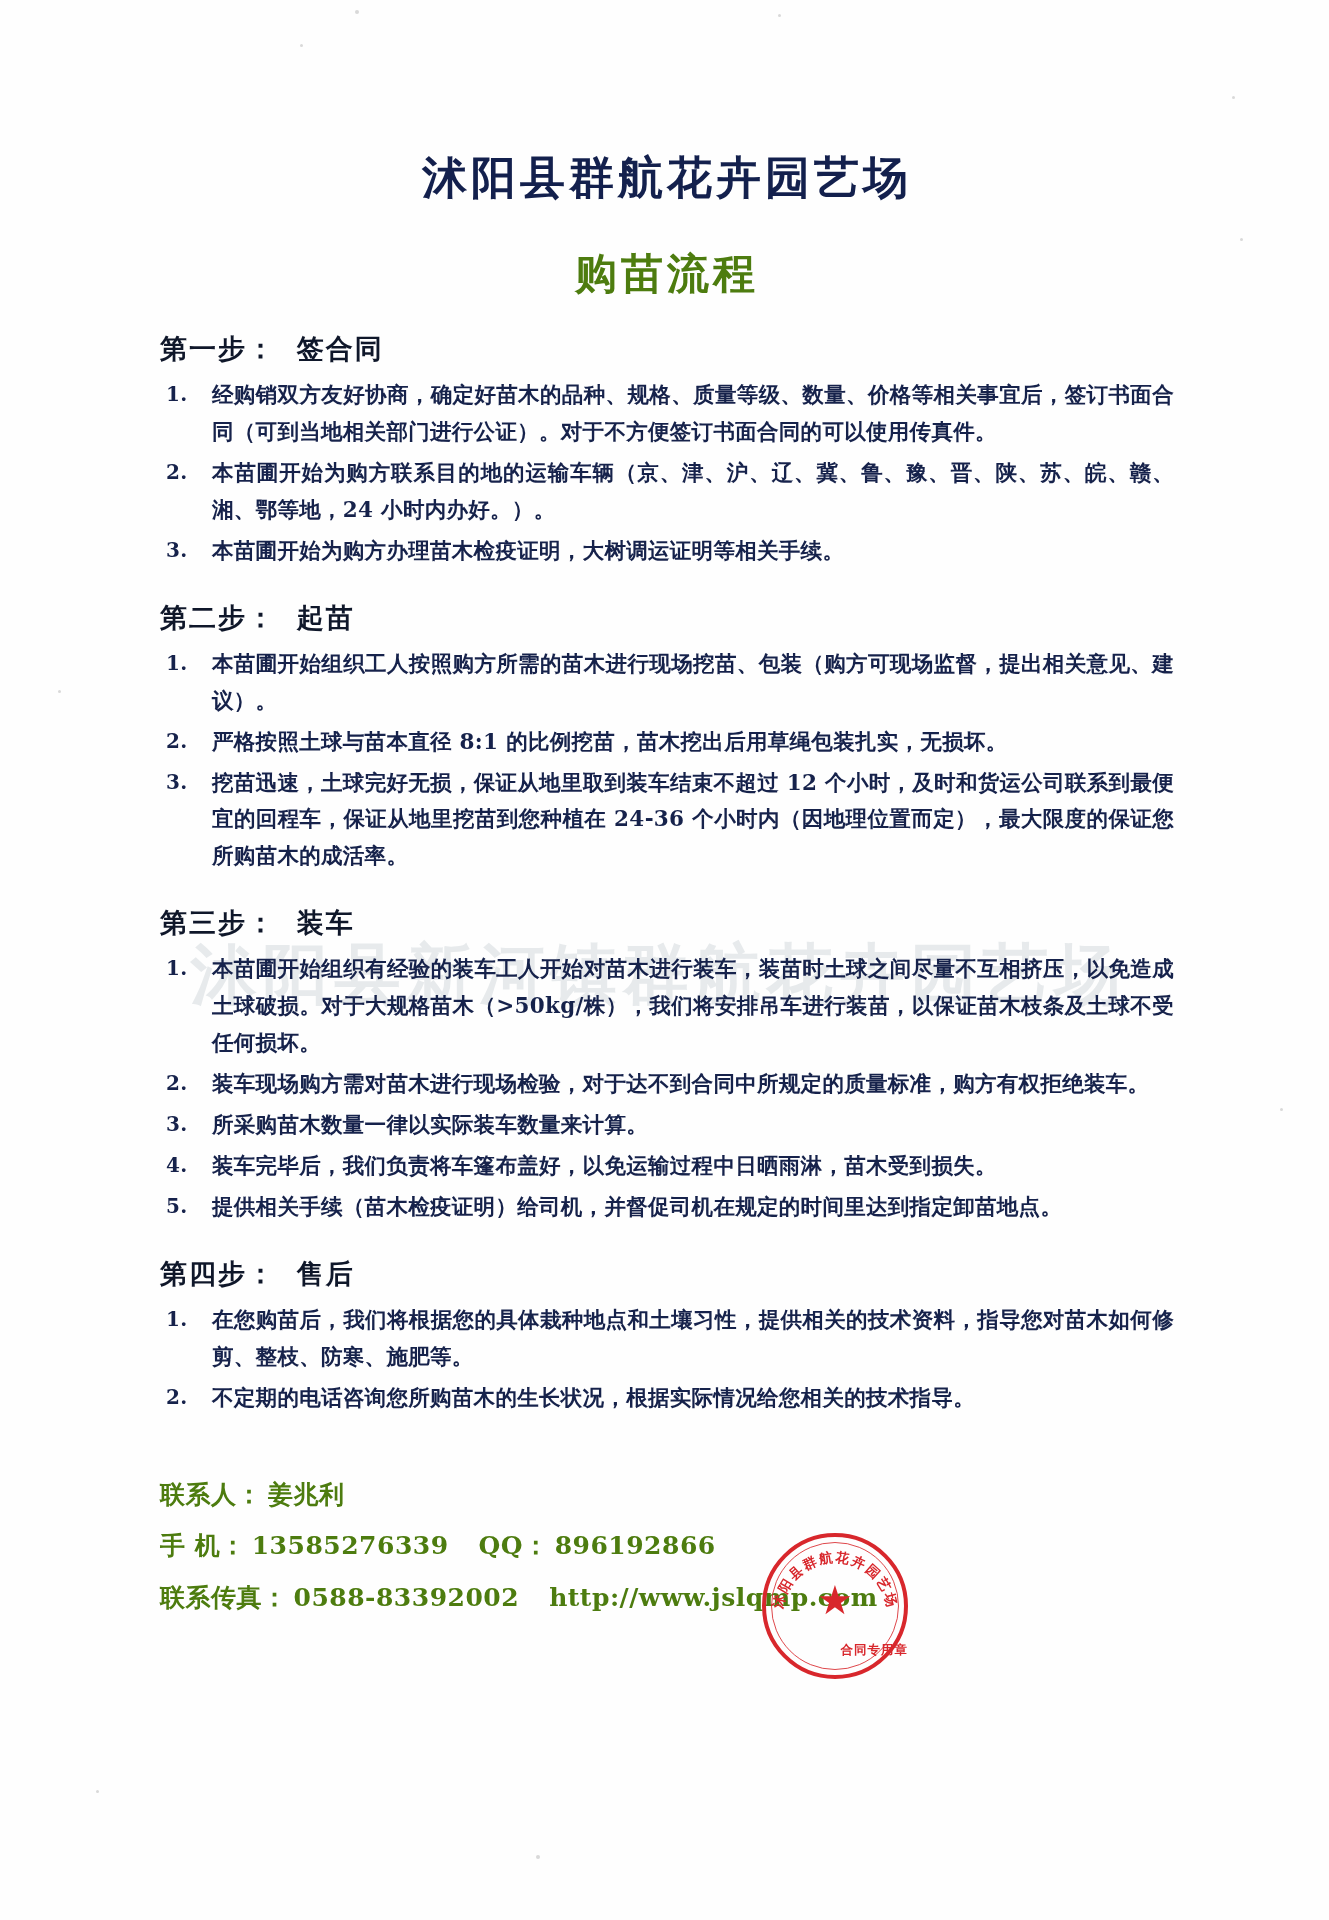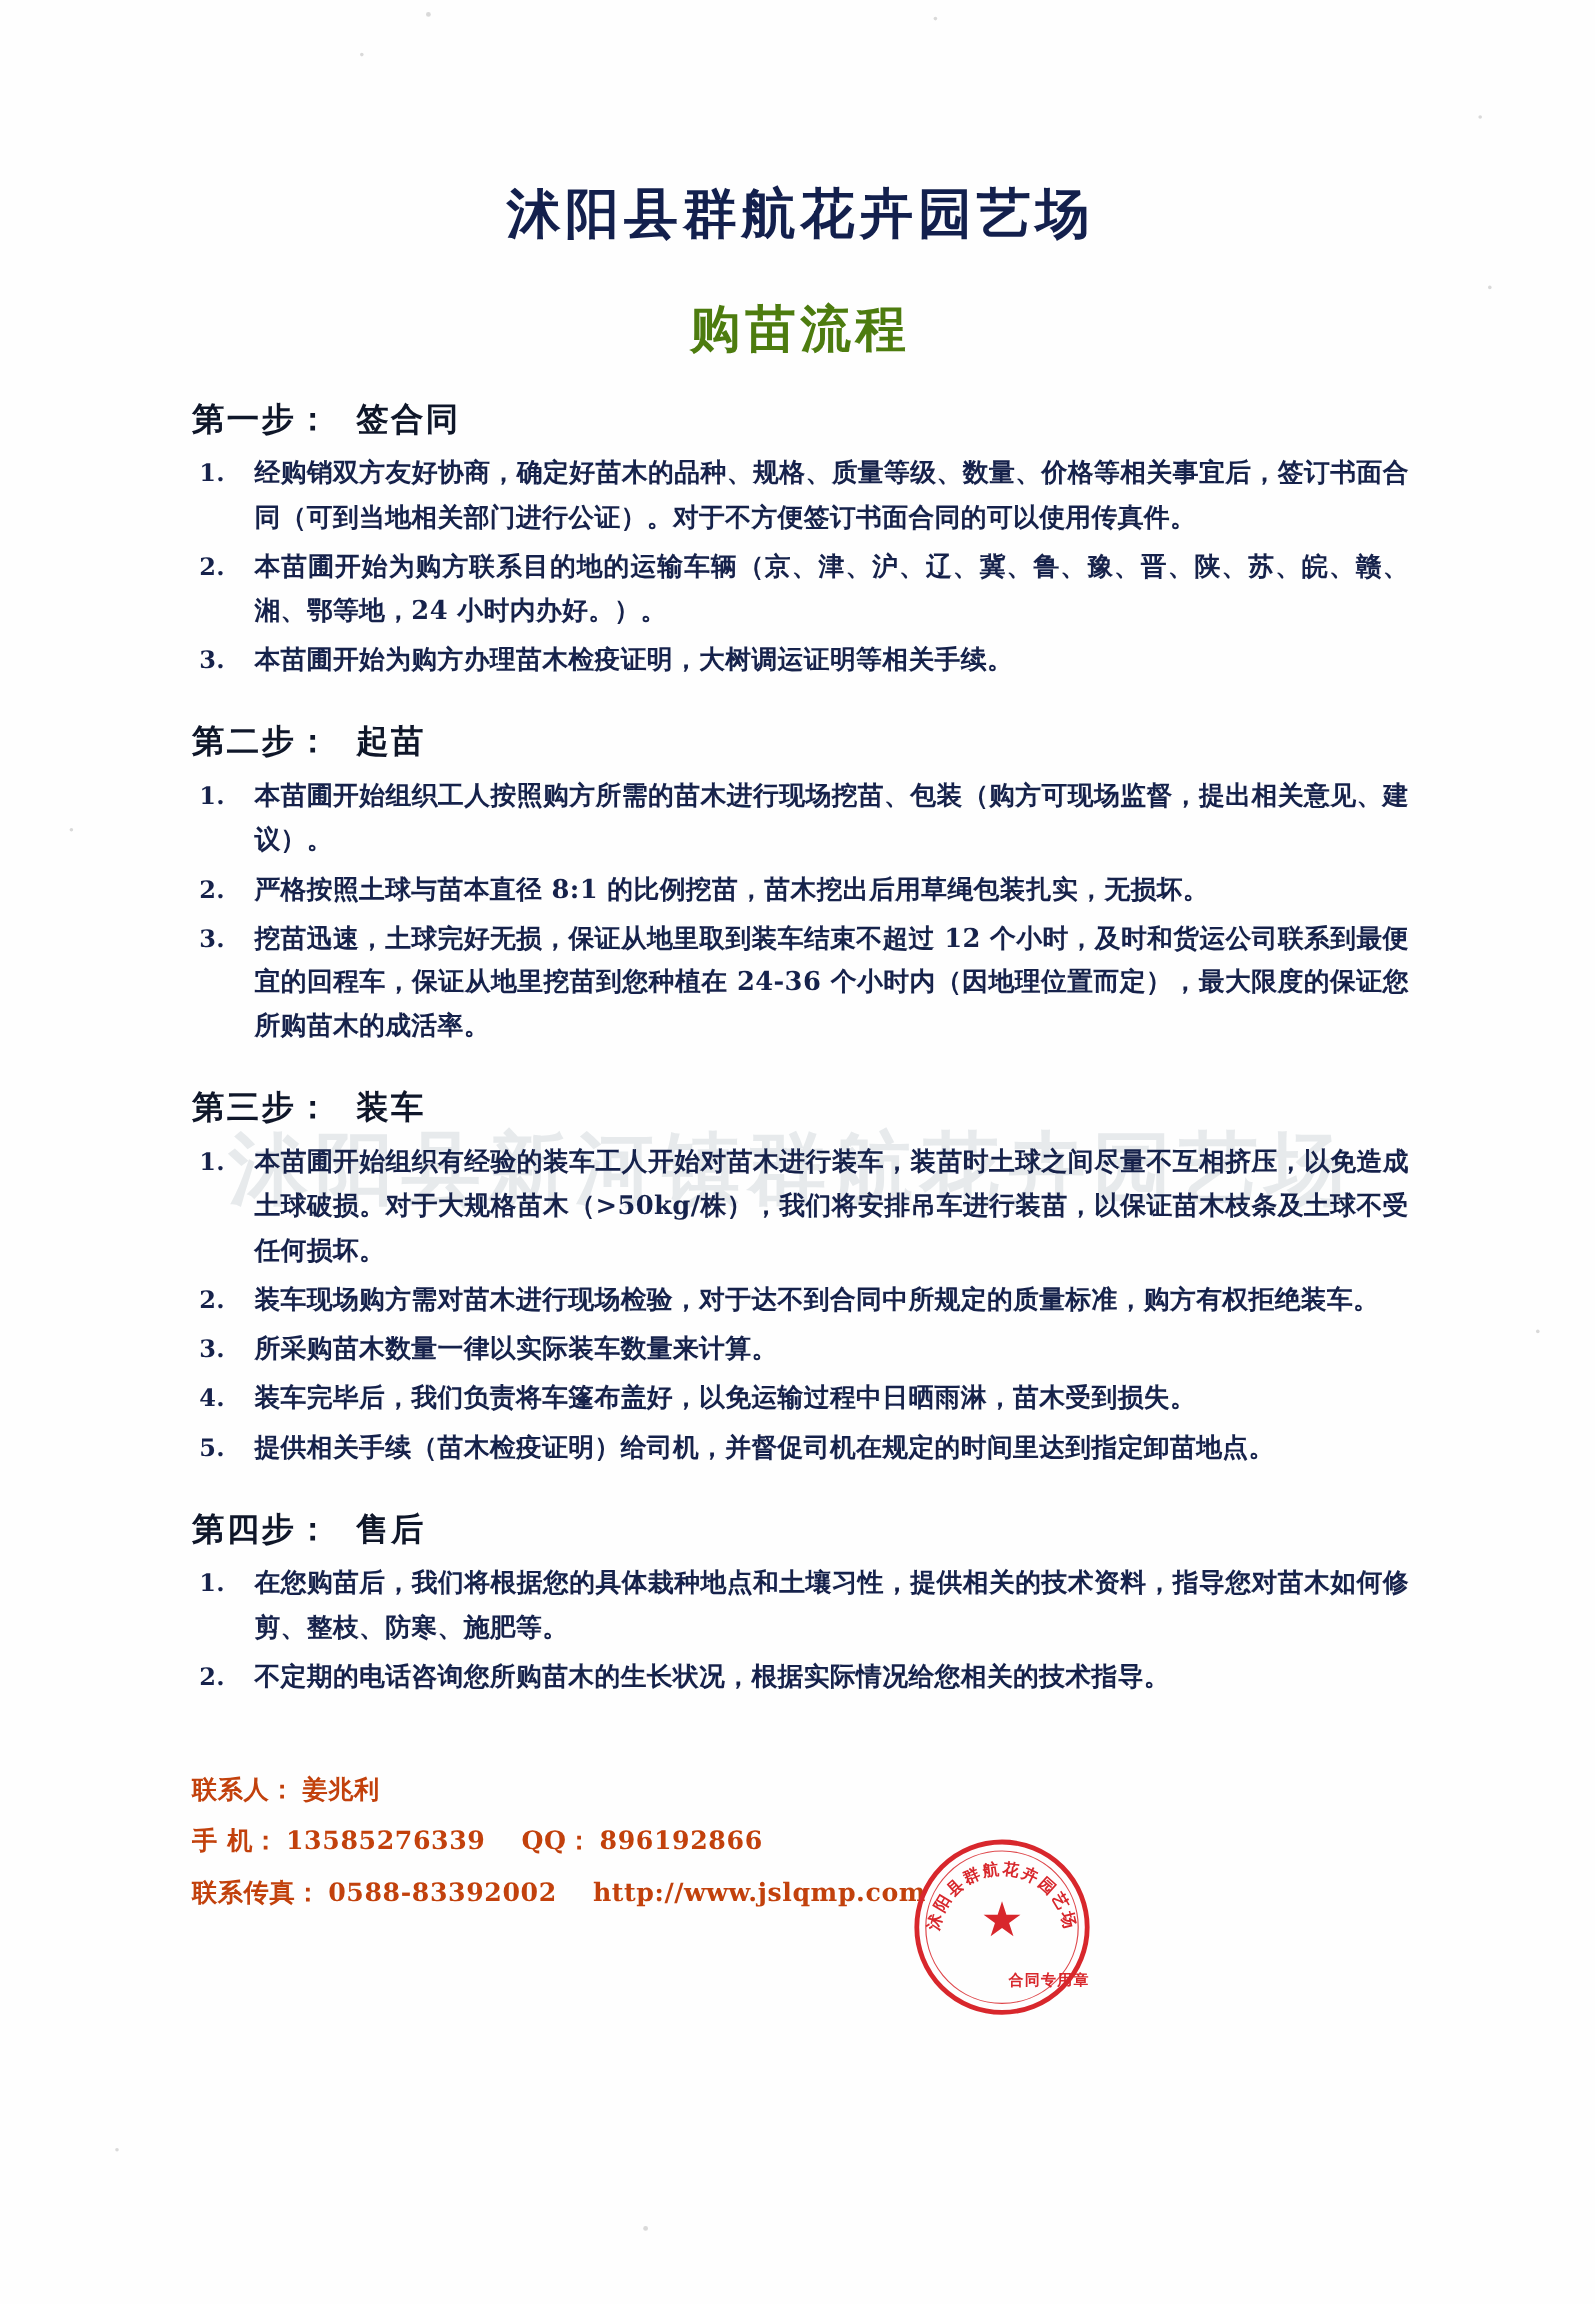--- a/index.html
+++ b/index.html
@@ -97,24 +97,24 @@
     content: counter(itm) ".";
     position: absolute;
     left: 6px;
     top: 0;
     font-weight: bold;
     font-size: 20px;
     font-family: "DejaVu Serif", serif;
   }
   .contact {
     margin-top: 52px;
-    font-size: 21px;
+    font-size: 25px;
     font-weight: bold;
     line-height: 2.05;
-    color: #c2410c;
+    color: #4d7c0f;
     letter-spacing: 0.5px;
   }
   .contact .row span.lbl { margin-right: 6px; }
   .gap { display: inline-block; width: 30px; }
 
   
   .seal {
     position: absolute;
     left: 762px;
     top: 1533px;

